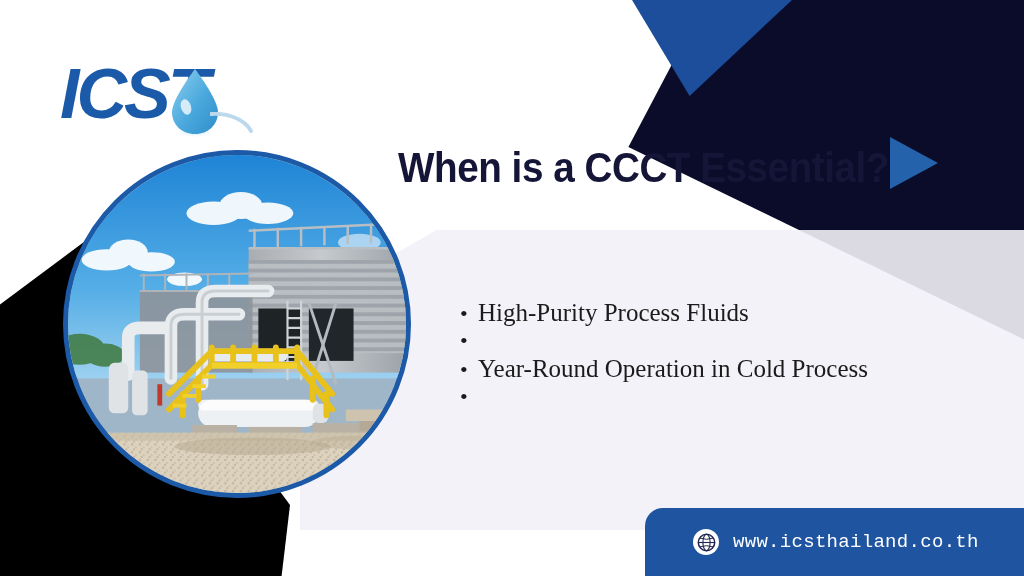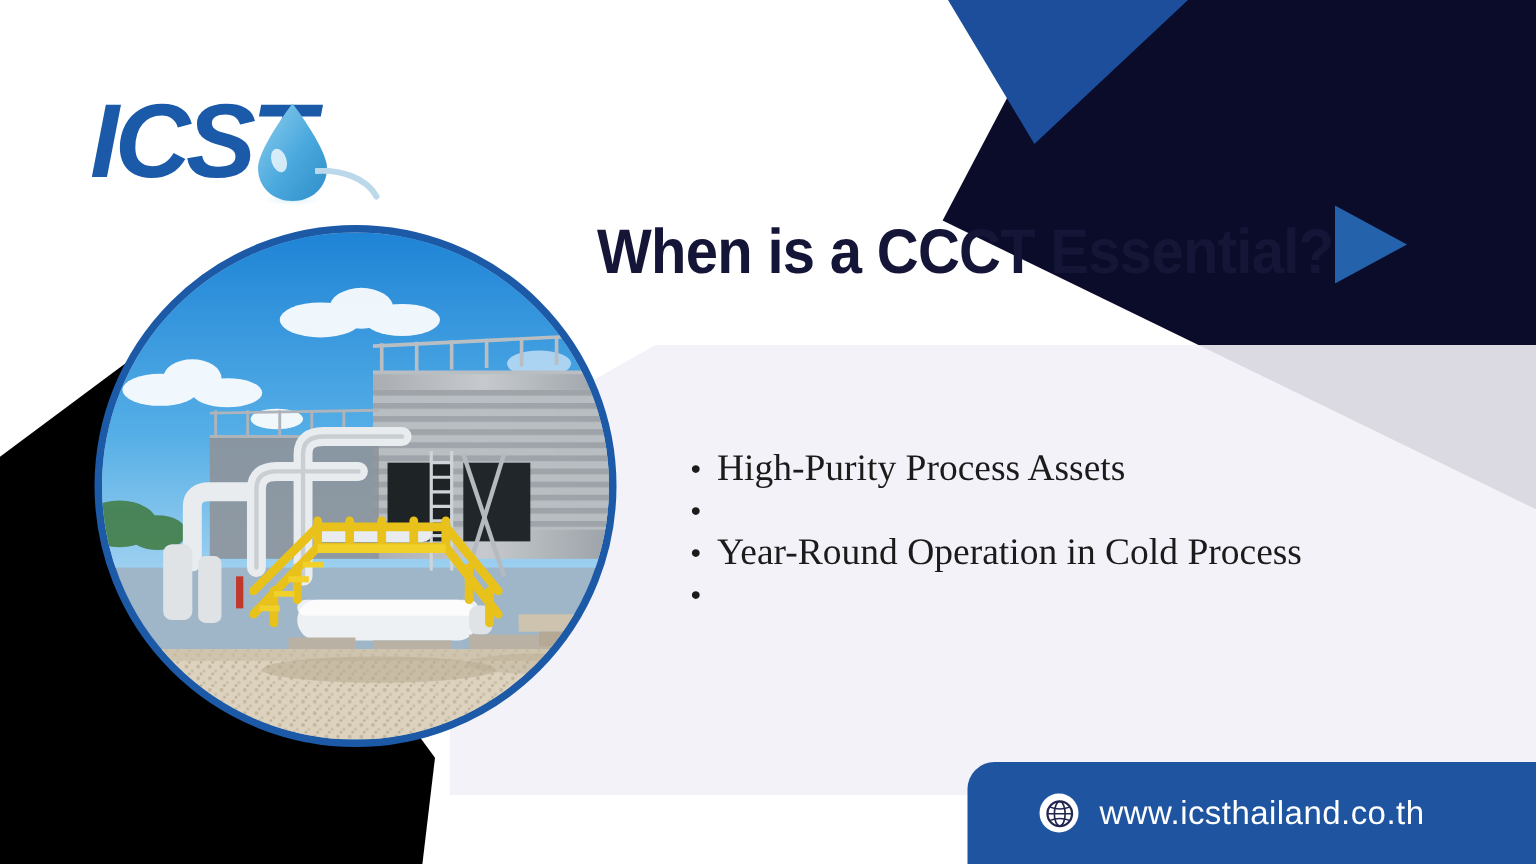--- a/index.html
+++ b/index.html
@@ -140,22 +140,22 @@
     background: #ffffff;
     margin-left: 48px;
     display: flex;
     align-items: center;
     justify-content: center;
     flex: 0 0 26px;
   }
   .globe-badge svg { display: block; }
   .footer-url {
     margin-left: 14px;
-    font-family: Liberation Sans, sans-serif;
-    font-size: 22px;
+    font-family: Liberation Mono, monospace;
+    font-size: 19px;
     color: #ffffff;
     letter-spacing: .3px;
   }
 </style>
 </head>
 <body>
 
 <div id="slide">
 
   <div class="shape navy-wedge-2"></div>
@@ -345,21 +345,21 @@
       <rect x="286" y="262" width="62" height="12" fill="#cdc3ae"></rect>
       <rect x="300" y="274" width="48" height="10" fill="#b5a995"></rect>
     </svg>
   </div>
 
   <div class="title">When is a CCCT Essential?</div>
 
   <ul class="bullets">
     <li>
       <span class="dot">•</span>
-      <span>High-Purity Process Assets</span>
+      <span>High-Purity Process Fluids</span>
     </li>
     <li>
       <span class="dot">•</span>
     </li>
     <li>
       <span class="dot">•</span>
       <span>Year-Round Operation in Cold Process</span>
     </li>
     <li>
       <span class="dot">•</span>

